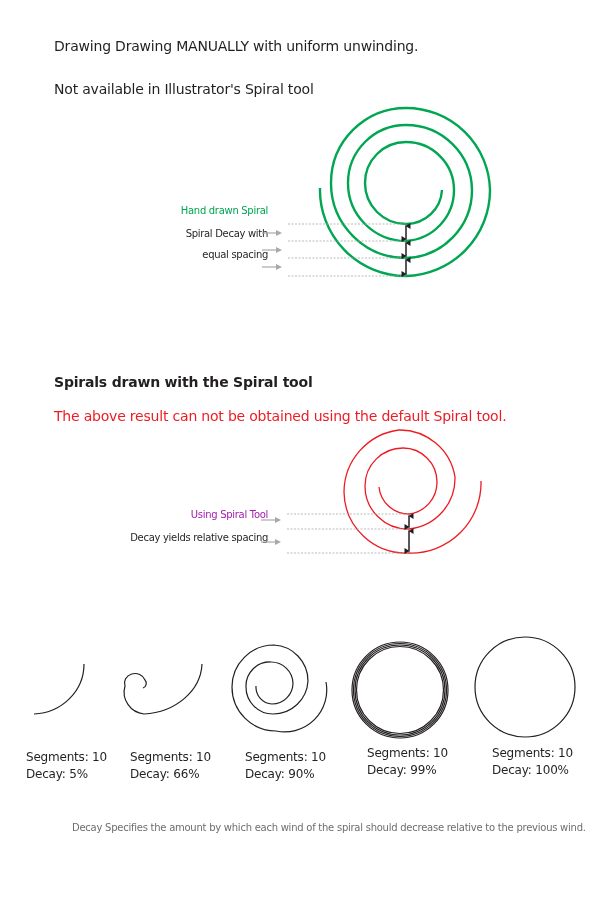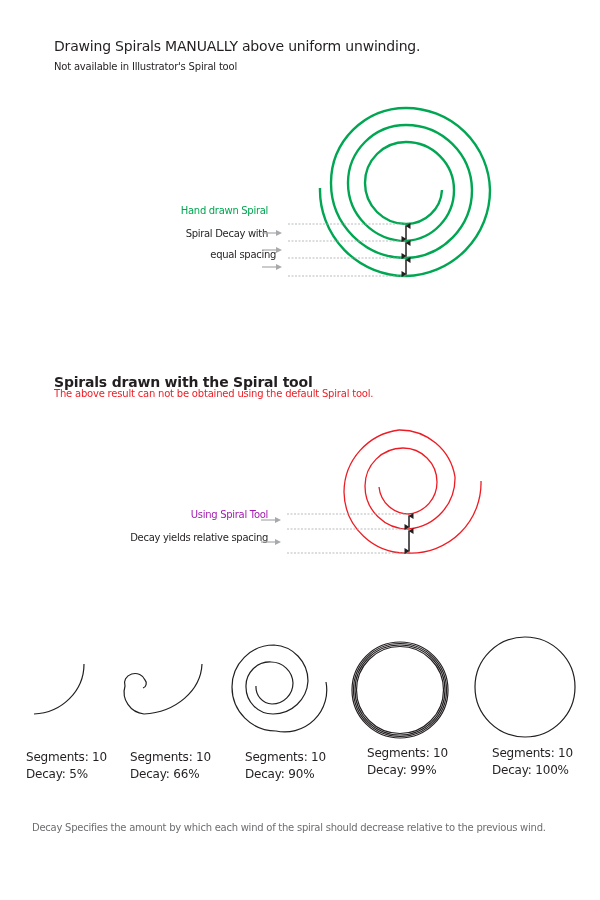--- a/index.html
+++ b/index.html
@@ -1,34 +1,34 @@
 <!DOCTYPE html>
 <html><head>
 <meta charset="utf-8">
 <style>
   html, body { margin: 0; padding: 0; background: #ffffff; }
   body { width: 600px; height: 900px; position: relative; overflow: hidden;
          font-family: "DejaVu Sans", sans-serif; color: #231f20; }
   .abs { position: absolute; white-space: nowrap; }
   .title { font-size: 14px; letter-spacing: -0.2px; }
-  .sub { font-size: 10px; letter-spacing: -0.2px; }
+  .sub { font-size: 14px; letter-spacing: -0.2px; margin-top: 20px; }
   .label-lg { font-size: 10px; letter-spacing: -0.3px; }
   .caption { font-size: 12px; letter-spacing: -0.2px; line-height: 17px; }
-  .footer { font-size: 10px; color: #6d6e71; letter-spacing: -0.25px; }
+  .footer { font-size: 10px; color: #6d6e71; letter-spacing: -0.25px; margin-left: 40px; }
   svg.canvas { position: absolute; left: 0; top: 0; }
 </style>
 </head>
 <body>
 
-<div class="abs title" style="left:54px; top:38px;">Drawing Spirals MANUALLY above uniform unwinding.</div>
+<div class="abs title" style="left:54px; top:38px;">Drawing Drawing MANUALLY with uniform unwinding.</div>
 <div class="abs sub" style="left:54px; top:61px;">Not available in Illustrator's Spiral tool</div>
 
 <div class="abs label-lg" style="right:332px; top:205px; color:#00a651;">Hand drawn Spiral</div>
 <div class="abs label-lg" style="right:332px; top:228px;">Spiral Decay with</div>
-<div class="abs label-lg" style="right:324px; top:249px;">equal spacing</div>
+<div class="abs label-lg" style="right:332px; top:249px;">equal spacing</div>
 
 <div class="abs title" style="left:54px; top:374px;font-weight:bold;">Spirals drawn with the Spiral tool</div>
 <div class="abs sub" style="left:54px; top:388px; color:#ed1c24;">The above result can not be obtained using the default Spiral tool.</div>
 
 <div class="abs label-lg" style="right:332px; top:509px; color:#a21caf;">Using Spiral Tool</div>
 <div class="abs label-lg" style="right:332px; top:532px;">Decay yields relative spacing</div>
 
 <div class="abs caption" style="left:26px; top:749px;">
   <div>Segments: 10</div>
   <div>Decay: 5%</div>

